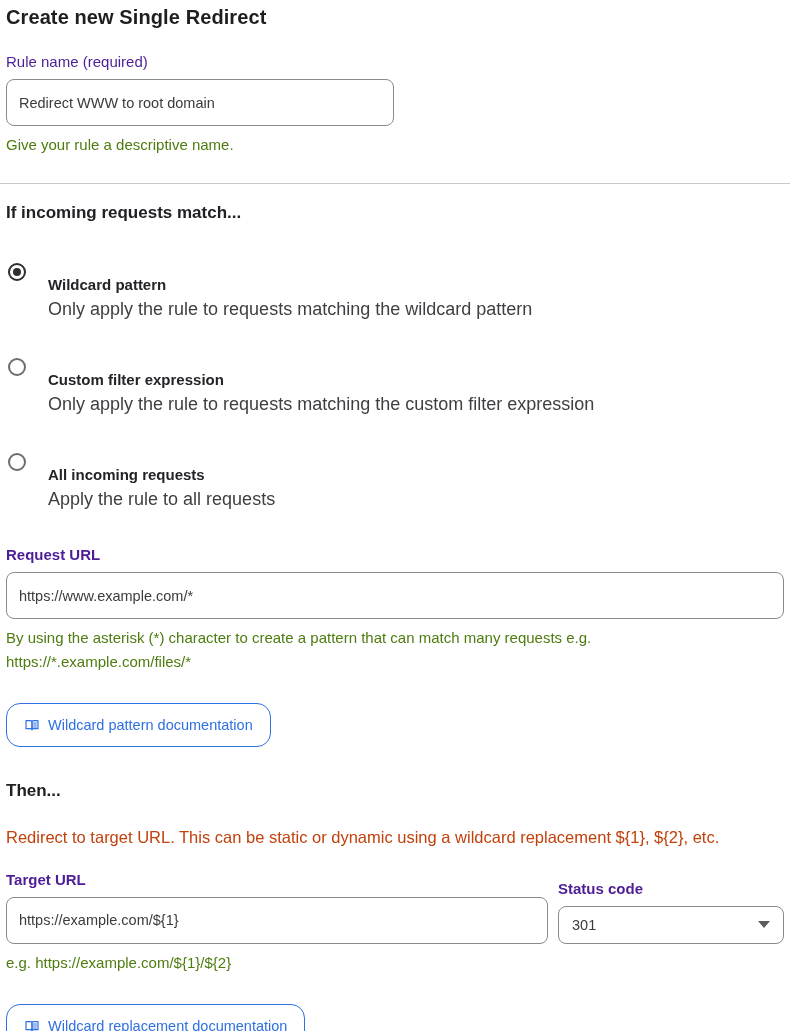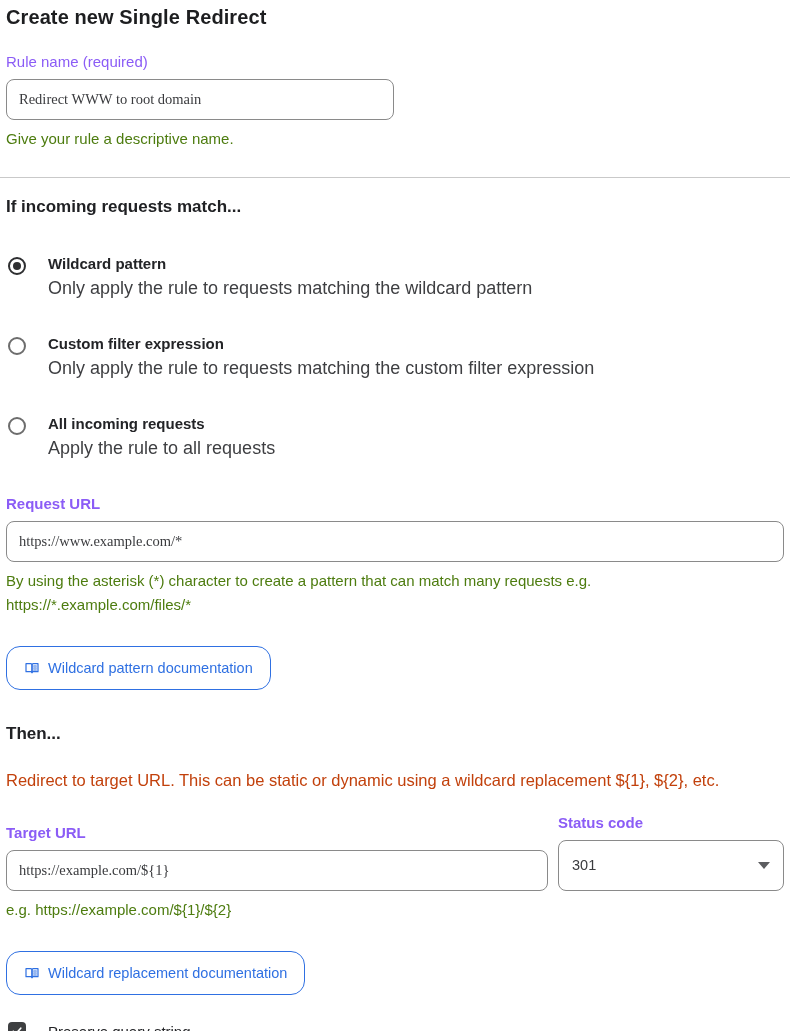--- a/index.html
+++ b/index.html
@@ -15,33 +15,33 @@
 
   .page-title {
     font-size: 20px;
     font-weight: 700;
     color: #1d1e20;
     letter-spacing: .1px;
   }
 
   .field-label {
     font-size: 15px;
-    color: #8b5cf6;
+    color: #4c1d95;
     margin-top: 24px;
   }
   .field-label.bold { font-weight: 700; }
 
   .text-input {
     display: block;
     margin-top: 9px;
-    height: 41px;
+    height: 47px;
     border: 1px solid #8a8a8a;
     border-radius: 8px;
     padding: 0 12px;
-    font-family: Liberation Serif, serif;
+    font-family: Liberation Sans, sans-serif;
     font-size: 14.5px;
     color: #3a3b3e;
     background: #fff;
     outline: none;
     width: 100%;
   }
   .rule-name-input { width: 388px; }
 
   .helper-text {
     margin-top: 7px;
@@ -82,21 +82,21 @@
   }
   .radio-item.selected .radio-circle { border-color: #2e2f31; }
   .radio-item.selected .radio-circle::after {
     content: "";
     position: absolute;
     left: 3px; top: 3px;
     width: 8px; height: 8px;
     border-radius: 50%;
     background: #2e2f31;
   }
-  .radio-text { margin-left: 22px; }
+  .radio-text { margin-left: 22px; margin-top: 15px; }
   .radio-label { font-size: 15px; font-weight: 700; color: #232427; }
   .radio-desc { font-size: 18px; color: #3e3f42; margin-top: 6px; }
 
   .doc-pill {
     display: inline-flex;
     align-items: center;
     gap: 8px;
     margin-top: 30px;
     height: 44px;
     padding: 0 17px;
@@ -122,21 +122,21 @@
     align-items: flex-end;
   }
   .target-col { flex: 1 1 auto; }
   .status-col { flex: 0 0 226px; }
 
   .select-box {
     display: flex;
     align-items: center;
     justify-content: space-between;
     margin-top: 9px;
-    height: 51px;
+    height: 38px;
     border: 1px solid #8a8a8a;
     border-radius: 8px;
     padding: 0 13px;
     font-size: 14.5px;
     color: #3a3b3e;
     background: #fff;
     cursor: pointer;
   }
   .select-caret {
     width: 0; height: 0;

